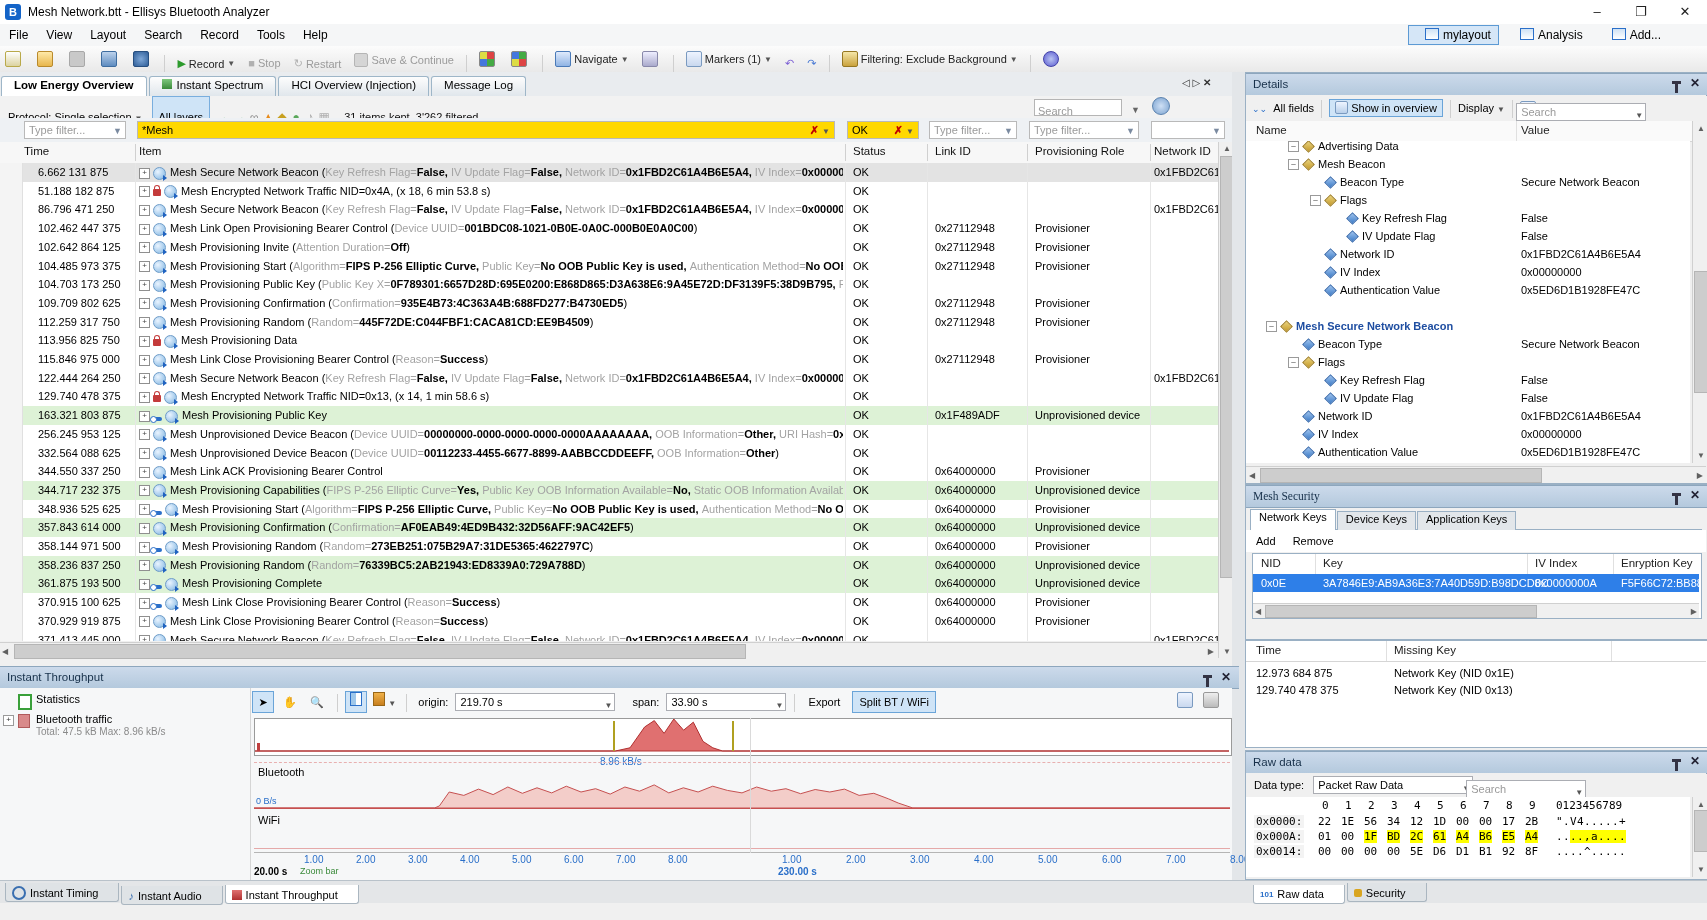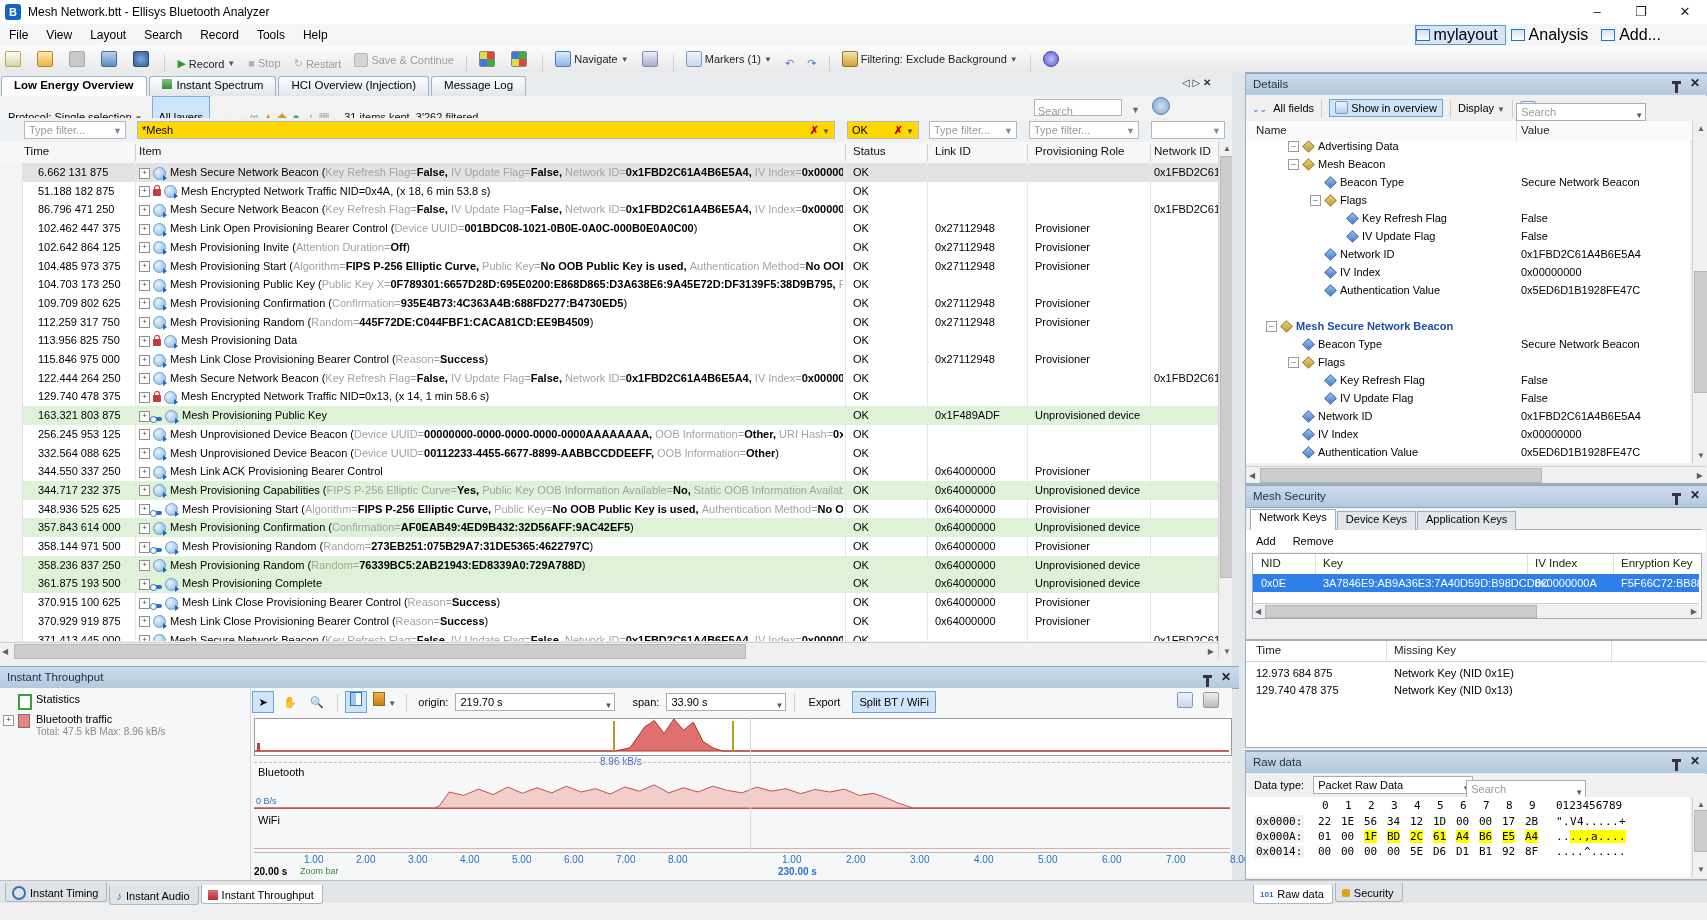--- a/index.html
+++ b/index.html
@@ -9,21 +9,21 @@
 
   
   #titlebar{left:0;top:0;width:1707px;height:24px;background:#fff;border-bottom:1px solid #e3e3e3;}
   #app-icon{left:5px;top:4px;width:16px;height:16px;background:#1464c8;border-radius:3px;color:#fff;font-size:11px;font-weight:bold;text-align:center;line-height:16px;}
   #win-title{left:28px;top:5px;font-size:12px;}
   .winbtn{top:0;width:44px;height:24px;text-align:center;line-height:24px;font-size:13px;color:#222;}
   
   #menubar{left:0;top:24px;width:1707px;height:22px;background:#f5f6f7;}
   .menu-item{display:inline-block;padding:4px 9px;font-size:12px;}
   #layoutbtns{right:38px;top:1px;}
-  .layout-btn{display:inline-block;height:16px;padding:1px 7px 1px 0;margin-left:4px;border:1px solid transparent;font-size:16px;vertical-align:top;line-height:16px;}
+  .layout-btn{display:inline-block;height:16px;padding:1px 7px 1px 16px;margin-left:4px;border:1px solid transparent;font-size:12px;vertical-align:top;line-height:16px;}
   .layout-btn.active{background:#d5e6f7;border:1px solid #5c9ad4;}
   .grid-ic{display:inline-block;width:12px;height:10px;border:1px solid #2a6fc9;background:linear-gradient(#cfe2f5,#fff);margin-right:4px;position:relative;top:1px;}
   
   #toolbar{left:0;top:46px;width:1707px;height:26px;background:linear-gradient(#fcfcfc,#e9e9e9);border-bottom:1px solid #d5d5d5;padding-top:0;}
   .tbtn{display:inline-flex;align-items:center;height:22px;margin:2px 1px;padding:0 4px;color:#222;}
   .tbtn.dis{color:#9b9b9b;}
   .tsep{display:inline-block;width:1px;height:18px;background:#cfcfcf;margin:4px 4px;vertical-align:middle;}
   .ico{display:inline-block;width:14px;height:14px;margin-right:3px;border-radius:2px;}
   .caret{font-size:8px;color:#555;margin-left:3px;}
   
@@ -85,21 +85,21 @@
   .diam{display:inline-block;width:7px;height:7px;transform:rotate(45deg);vertical-align:middle;margin-right:5px;}
   .diam.f{background:linear-gradient(135deg,#9cc2ee,#3e7cc7);border:1px solid #2d62a8;}
   .diam.g{background:linear-gradient(135deg,#ead27a,#c49a2c);border:1px solid #9a7718;}
   .exp2{display:inline-block;width:9px;height:9px;border:1px solid #9a9a9a;background:#fff;color:#333;font-size:8px;line-height:7px;text-align:center;vertical-align:middle;margin-right:4px;}
   .sectab{display:inline-block;height:17px;padding:1px 8px 0 8px;border:1px solid #9ab0c4;border-bottom:none;background:#e2e6ea;margin-right:1px;font-size:11px;vertical-align:bottom;}
   .sectab.active{background:#fff;height:19px;position:relative;top:0px;}
   .hexcell{position:absolute;font-family:"DejaVu Sans Mono",monospace;font-size:11px;}
   .hl{background:#ffff00;}
   
   #dockstrip{left:0;top:880px;width:1707px;height:22px;background:#e4e6e8;border-top:1px solid #b9c2ca;}
-  .docktab{display:inline-flex;align-items:center;height:17px;margin:2px 1px 0 1px;padding:1px 8px 0 6px;border:1px solid #aab6c0;border-top:none;border-radius:0 0 3px 3px;background:#dfe3e6;font-size:11px;}
+  .docktab{display:inline-flex;align-items:center;height:17px;margin:2px 1px 0 1px;padding:1px 20px 0 6px;border:1px solid #aab6c0;border-top:none;border-radius:0 0 3px 3px;background:#dfe3e6;font-size:11px;}
   .docktab.active{background:#fff;}
   
   #statusbar{left:0;top:902px;width:1707px;height:18px;background:#f0f0f0;border-top:1px solid #cfcfcf;line-height:18px;}
   .chartlb{position:absolute;font-size:11px;}
 </style>
 </head>
 <body>
 
 <div id="app" class="nosel">
 
@@ -666,21 +666,21 @@
       <span class="abs sarrow" style="left:4px;bottom:3px;">▼</span>
     </div>
     <div class="abs sbar" style="left:0;bottom:0;width:460px;height:16px;border-top:1px solid #d0d0d0;">
       <span class="abs sarrow" style="left:3px;top:4px;">◀</span>
       <span class="abs sthumb" style="left:14px;top:1px;width:280px;height:13px;"></span>
       <span class="abs sarrow" style="right:3px;top:4px;">▶</span>
     </div>
   </div>
 
   <div class="abs rpanel" style="top:484px;height:154px;">
-    <div class="panel-header" style="height:21px;">
+    <div class="panel-header" style="height:21px;font-family:Liberation Serif, serif;">
       <span>Mesh Security</span>
       <span class="abs" style="right:28px;top:6px;"><span class="pin-ic"></span></span>
       <span class="abs closex" style="right:8px;top:0;">✕</span>
     </div>
     <div class="abs" style="left:0;top:45px;width:460px;height:22px;background:#fff;line-height:22px;">
       <span style="margin-left:10px;">Add</span>
       <span style="margin-left:14px;">Remove</span>
     </div>
     <div id="sec-tabs" class="abs" style="left:4px;top:24px;width:452px;height:20px;border-bottom:1px solid #9ab0c4;"><span class="sectab active">Network Keys</span><span class="sectab">Device Keys</span><span class="sectab">Application Keys</span></div>
     <div class="abs" style="left:6px;top:68px;width:448px;height:64px;background:#fff;border:1px solid #9ab0c4;">

